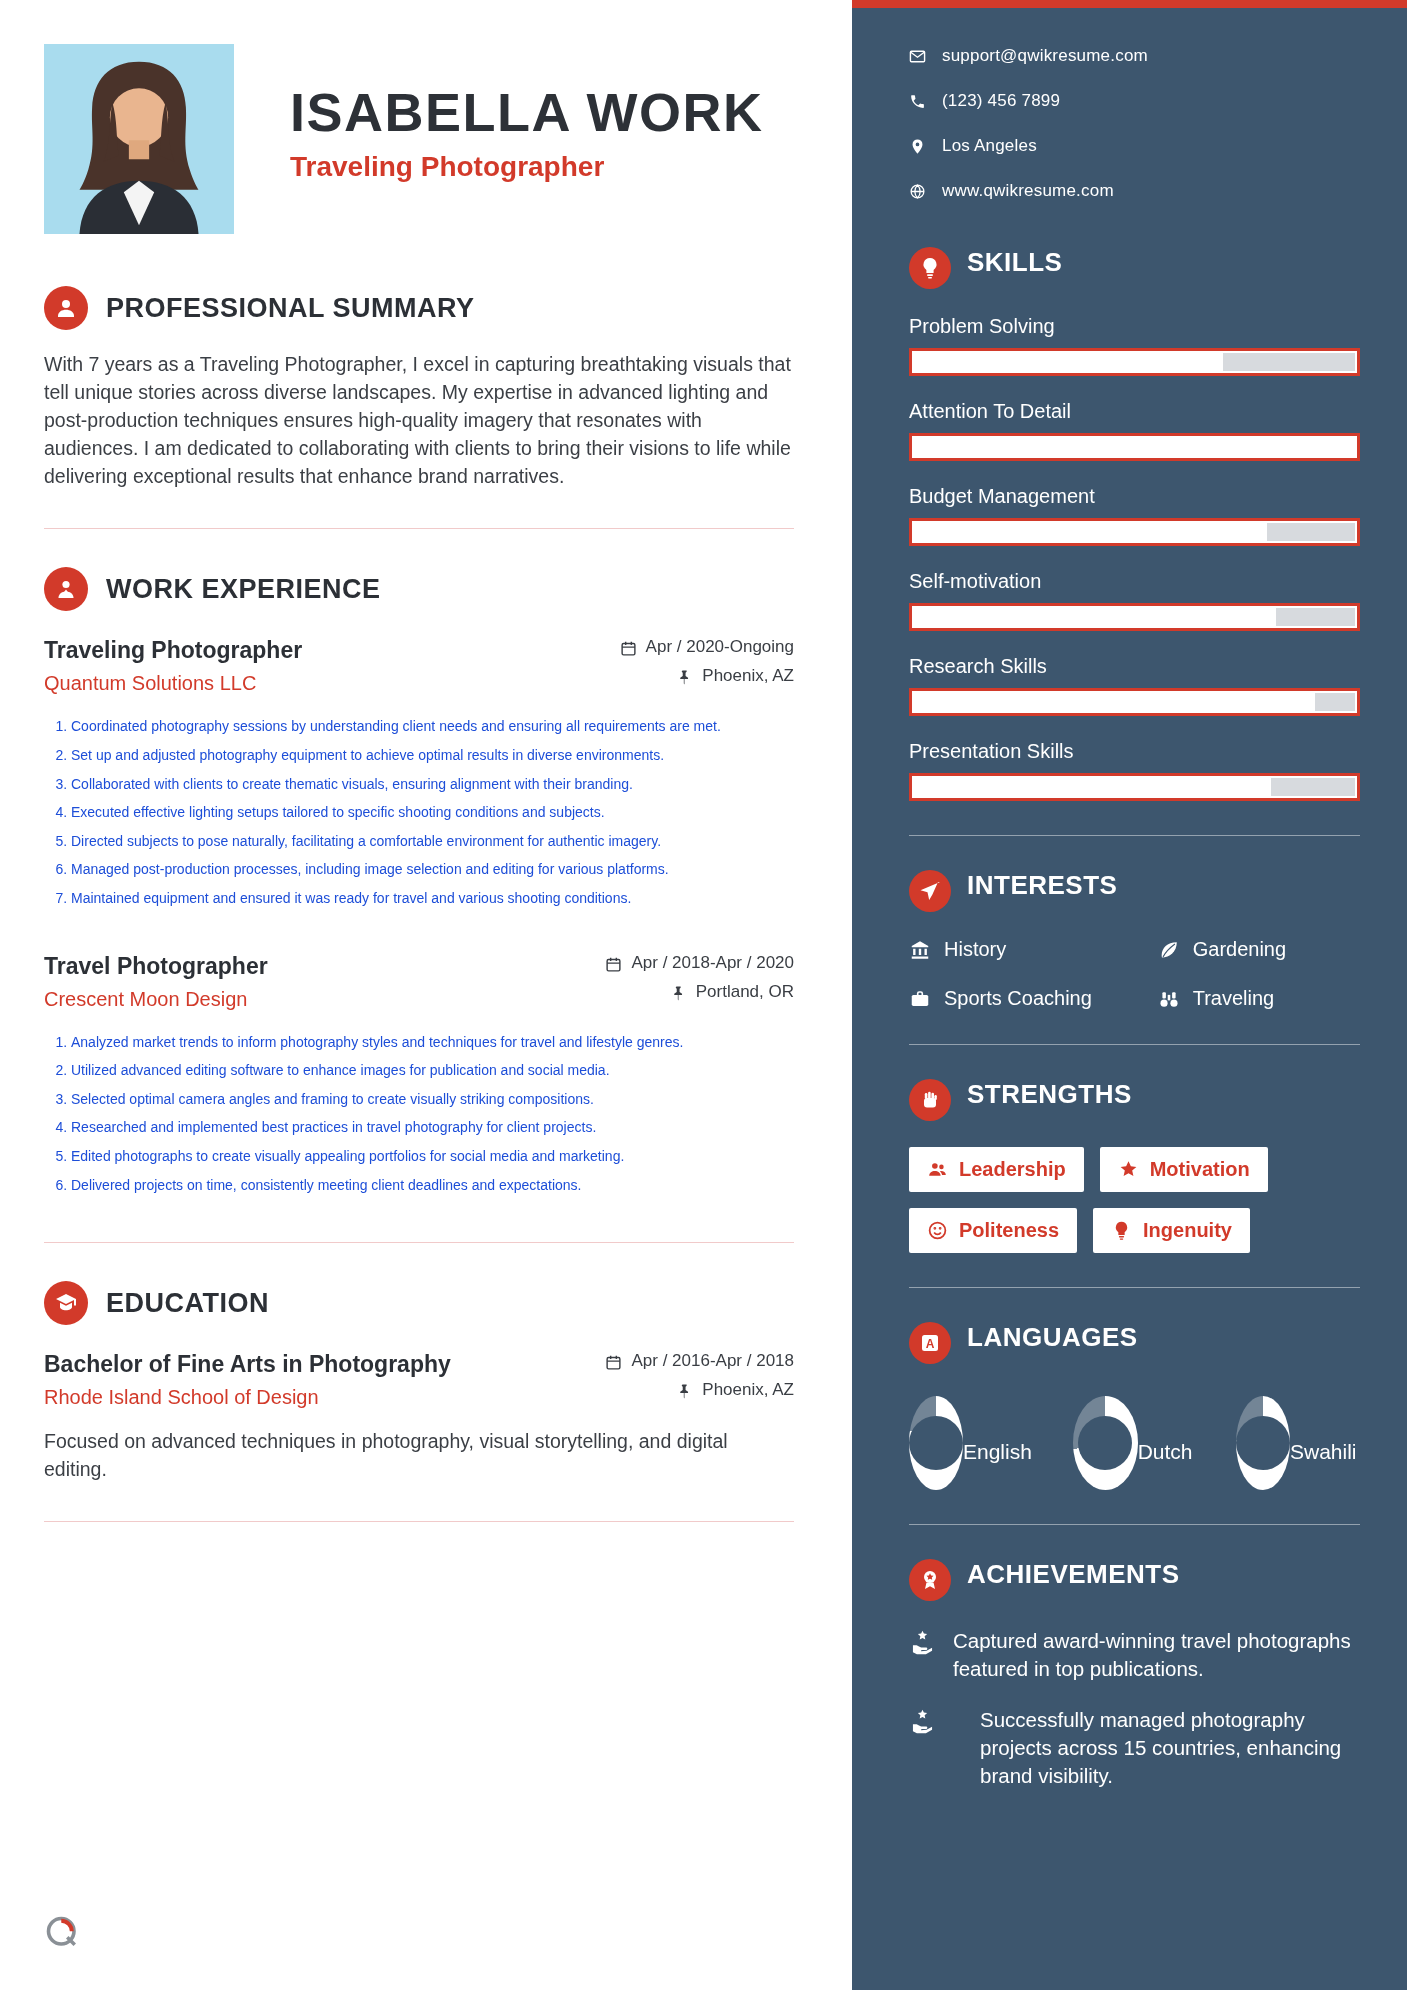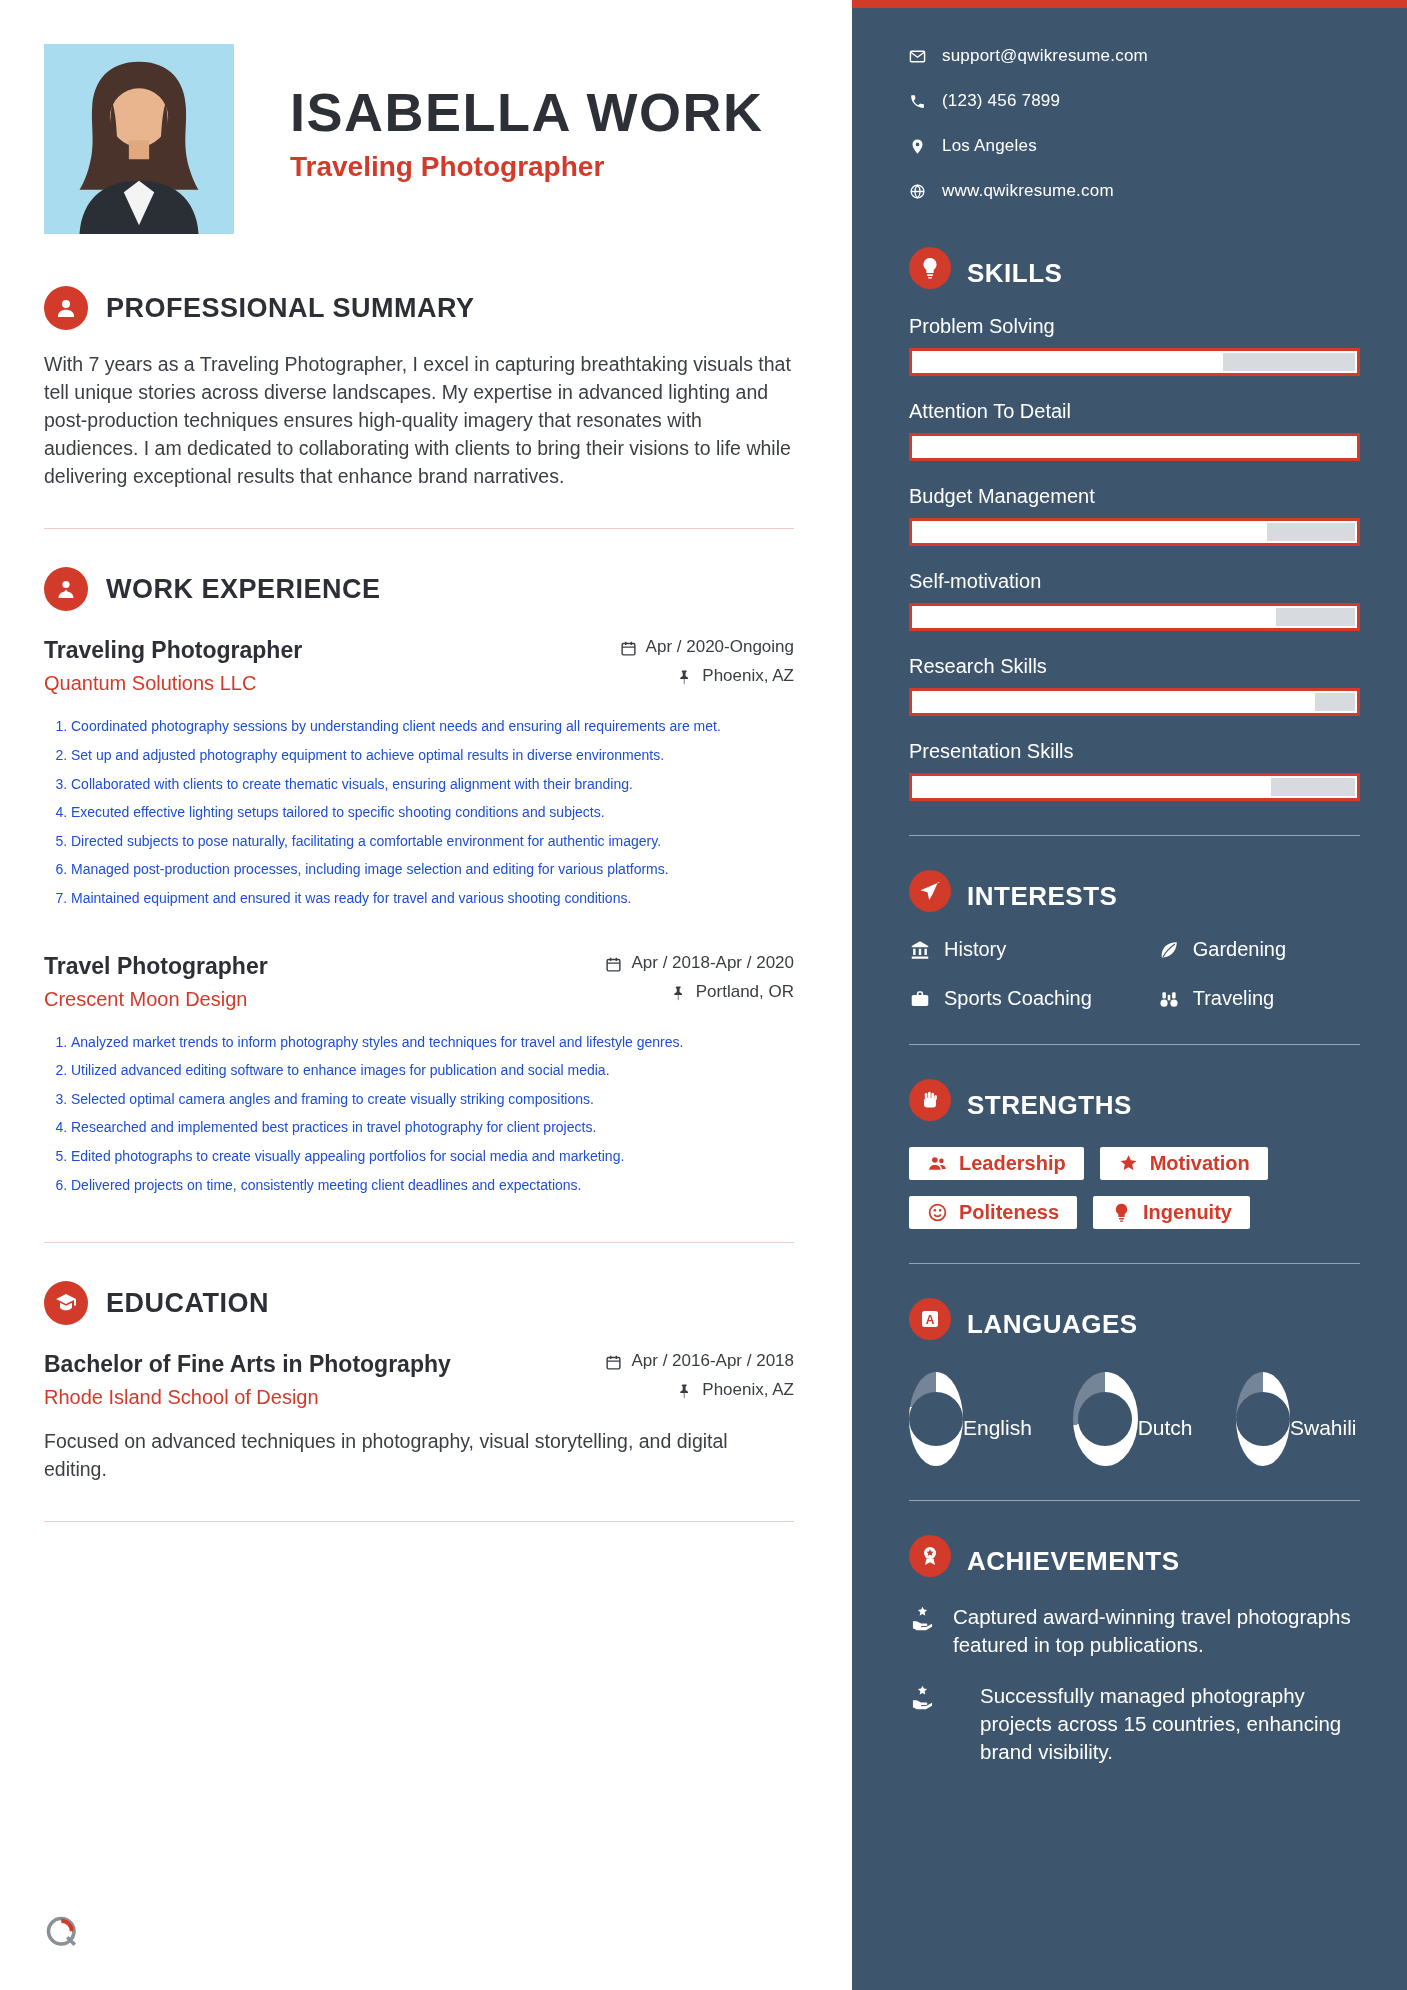--- a/index.html
+++ b/index.html
@@ -47,39 +47,39 @@
   .q-logo { width:36px; height:36px; }
 
   
   .right { width:555px; background:var(--panel); color:#fff; border-top:8px solid var(--accent);
            padding:38px 47px 30px 57px; display:flex; flex-direction:column; }
 
   .contact { margin-bottom:46px; }
   .contact-row { display:flex; align-items:center; gap:16px; margin-bottom:25px; font-size:17px; letter-spacing:.2px; }
   .contact-row svg { width:17px; height:17px; flex:0 0 17px; }
 
-  .side-head { display:flex; align-items:flex-end; gap:16px; margin-bottom:26px; }
+  .side-head { display:flex; align-items:flex-start; gap:16px; margin-bottom:26px; }
   .side-head .sec-icon { width:42px; height:42px; flex:0 0 42px; }
   .side-title { font-size:26px; font-weight:bold; letter-spacing:.5px; color:#fff; }
 
   .skill { margin-bottom:24px; }
   .skill-label { font-size:20px; margin-bottom:10px; }
   .skill-bar { border:3px solid var(--accent); background:#fff; padding:2px; }
   .skill-track { position:relative; height:18px; background:#d7dade; }
   .skill-fill { position:absolute; left:0; top:0; bottom:0; background:#fff; width:calc(var(--p) * 1%); }
 
   .side-divider { border:none; height:1px; background:rgba(255,255,255,.45); margin:34px 0; }
 
   .interests-grid { display:grid; grid-template-columns:1.18fr 1fr; row-gap:26px; column-gap:10px; }
   .interest { display:flex; align-items:center; gap:13px; font-size:20px; }
   .interest svg { width:22px; height:22px; flex:0 0 22px; }
 
   .chips { display:flex; flex-wrap:wrap; gap:16px; }
   .chip { background:#fff; color:var(--accent); display:flex; align-items:center; gap:11px;
-          padding:5px 18px; font-size:20px; font-weight:bold; border-radius:2px; }
+          padding:11px 18px; font-size:20px; font-weight:bold; border-radius:2px; }
   .chip svg { width:21px; height:21px; flex:0 0 21px; }
 
   .langs { display:flex; justify-content:space-between; padding:6px 4px 0 0; }
   .lang { display:flex; flex-direction:row; align-items:center; width:120px; }
   .donut { width:94px; height:94px; border-radius:50%;
            background:conic-gradient(#fff calc(var(--p) * 1%), rgba(255,255,255,.28) 0);
            display:flex; align-items:center; justify-content:center; }
   .donut-hole { width:54px; height:54px; border-radius:50%; background:var(--panel); }
   .lang-label { margin-top:18px; font-size:21px; }
 

